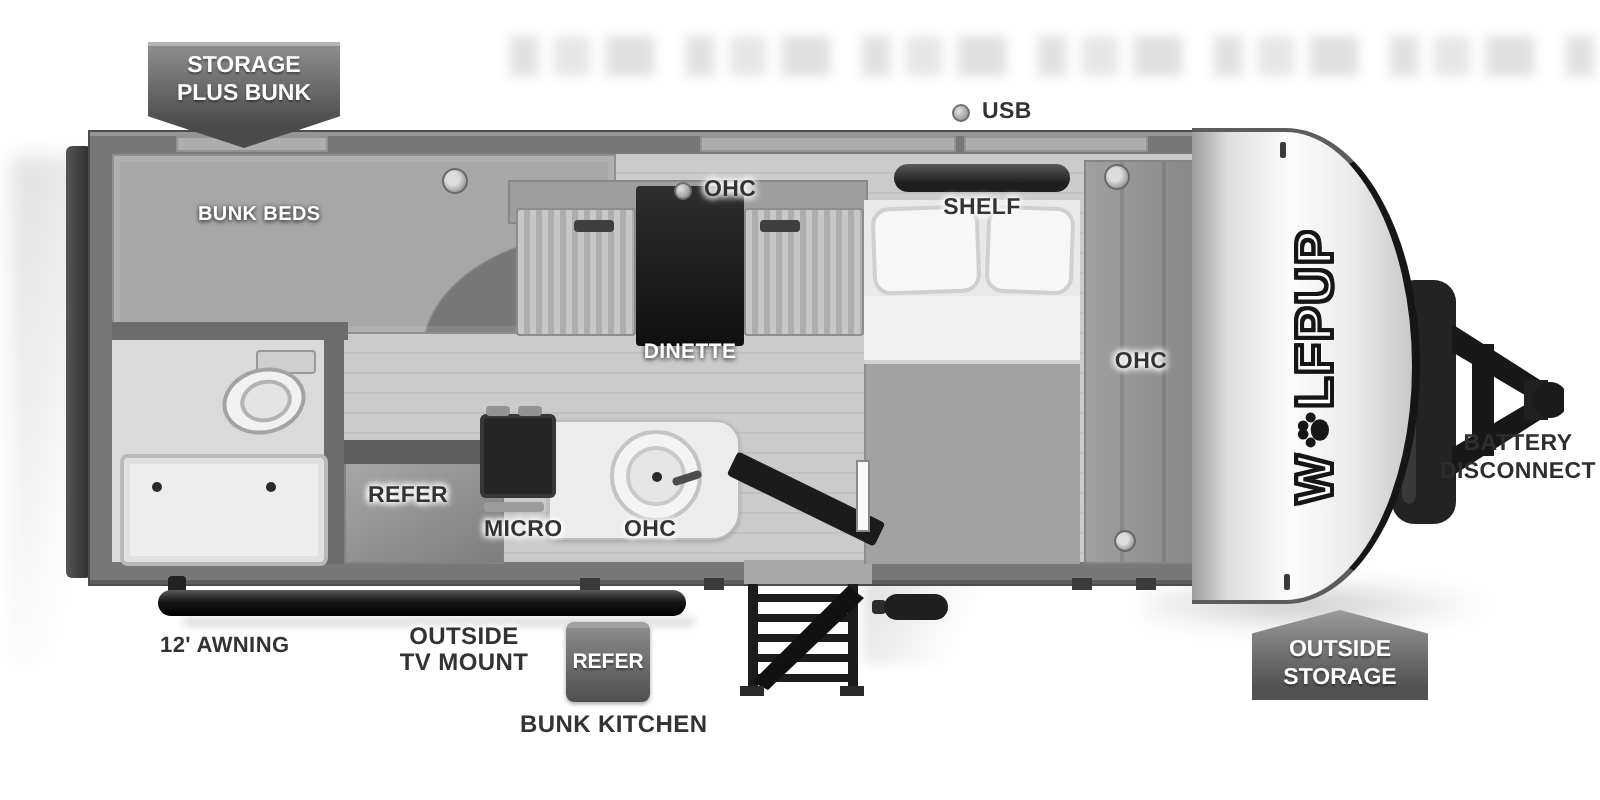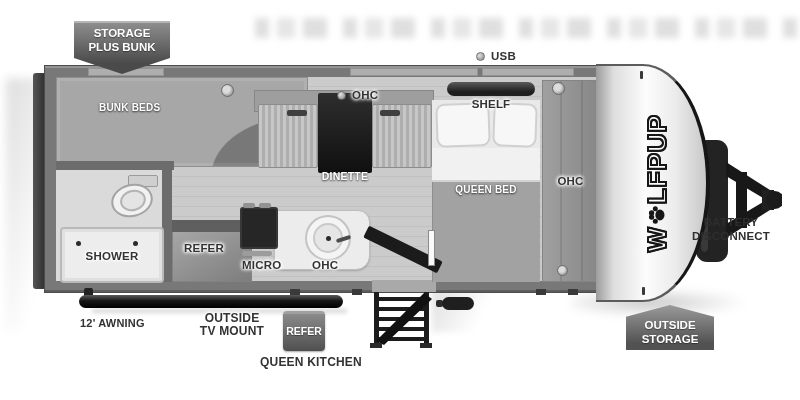--- a/index.html
+++ b/index.html
@@ -106,21 +106,21 @@
       background:linear-gradient(90deg,#9c9c9c 0,#dedede 16%,#fcfcfc 45%,#ececec 72%,#c8c8c8 100%);
       border-radius:0 68px 68px 0 / 0 120px 120px 0;
       border-top:2px solid #5c5c5c;border-bottom:2px solid #5c5c5c;border-right:4px solid #161616;}
   .marker-light{position:absolute;width:3px;height:8px;background:#3a3a3a;border-radius:1px;z-index:6;}
   #brand-logo{left:577px;top:164px;width:160px;height:38px;z-index:7;display:flex;align-items:center;
       justify-content:center;gap:1px;transform:rotate(-90deg);}
   #brand-logo span{font-size:26px;font-weight:800;letter-spacing:1px;color:#fff;
       -webkit-text-stroke:2px #161616;
       text-shadow:-1px -1px 0 #161616,1px -1px 0 #161616,-1px 1px 0 #161616,1px 1px 0 #161616;}
   #hitch{left:694px;top:128px;width:88px;height:144px;z-index:1;}
-  #battery-label{left:690px;top:216px;width:82px;font-weight:bold;font-size:11.5px;line-height:1.18;
+  #battery-label{left:718px;top:216px;width:82px;font-weight:bold;font-size:11.5px;line-height:1.18;
       color:#2e2e2e;text-align:center;z-index:8;position:absolute;letter-spacing:.2px;}
 
   
   #awning-tube{left:79px;top:295px;width:264px;height:13px;border-radius:7px;z-index:3;
       background:linear-gradient(180deg,#5a5a5a 0,#161616 45%,#000 100%);}
   #awning-bracket{left:84px;top:288px;width:9px;height:9px;background:#222;border-radius:2px;z-index:3;}
   #awning-shadow{left:92px;top:309px;width:255px;height:4px;background:rgba(0,0,0,.16);filter:blur(2px);z-index:2;}
   #steps{left:368px;top:285px;width:72px;height:64px;z-index:3;}
   #outside-speaker{left:442px;top:297px;width:32px;height:13px;border-radius:7px;background:#1f1f1f;z-index:3;}
   #outside-speaker-stub{left:436px;top:300px;width:7px;height:7px;background:#2c2c2c;border-radius:2px;z-index:3;}
@@ -159,21 +159,20 @@
 
   <div class="abs" id="bath-floor"></div>
   <div class="abs" id="bath-wall-h"></div>
   <div class="abs" id="bath-wall-v"></div>
   <div class="abs" id="toilet-tank"></div>
   <div class="abs" id="toilet-bowl"></div>
   <div class="abs" id="toilet-seat"></div>
   <div class="abs" id="tub"></div>
   <div class="tub-dot" style="left:76px;top:241px;"></div>
   <div class="tub-dot" style="left:133px;top:241px;"></div>
-  <div class="flabel ctr" style="left:62px;top:250px;width:100px;">SHOWER</div>
 
   <div class="abs" id="refer-box"></div>
   <div class="abs" id="refer-top"></div>
   <div class="flabel" style="left:184px;top:242px;">REFER</div>
   <div class="abs" id="counter"></div>
   <div class="abs" id="stove"></div>
   <div class="knob" style="left:243px;top:203px;"></div>
   <div class="knob" style="left:259px;top:203px;"></div>
   <div class="handle" style="left:287px;top:110px;width:20px;height:6px;"></div>
   <div class="handle" style="left:380px;top:110px;width:20px;height:6px;"></div>
@@ -197,21 +196,20 @@
   <div class="dot" style="left:337px;top:91px;"></div>
   <div class="flabel" style="left:352px;top:89px;">OHC</div>
 
   <div class="abs" id="bed-base"></div>
   <div class="abs" id="bed-head"></div>
   <div class="abs" id="bed-sheet"></div>
   <div class="pillow" style="left:436px;width:54px;transform:rotate(-2deg);"></div>
   <div class="pillow" style="left:493px;width:44px;transform:rotate(2deg);"></div>
   <div class="abs" id="shelf-bar"></div>
   <div class="flabel ctr" style="left:447px;top:98px;width:88px;">SHELF</div>
-  <div class="wlabel ctr" style="left:432px;top:184px;width:108px;">QUEEN BED</div>
 
   <div class="abs" id="wardrobe"></div>
   <div class="speaker" style="left:552px;top:82px;"></div>
   <div class="speaker" style="left:557px;top:265px;width:11px;height:11px;"></div>
   <div class="flabel ctr" style="left:542px;top:175px;width:57px;">OHC</div>
 
   <div class="dot" style="left:476px;top:52px;"></div>
   <div class="flabel" style="left:491px;top:50px;text-align:right;">USB</div>
 
   <div class="abs" id="hitch">
@@ -277,15 +275,15 @@
     <div>STORAGE</div>
   </div>
   <div class="badge" id="badge-refer">
     <div>REFER</div>
   </div>
   <div class="flabel" style="left:80px;top:317px;font-size:11px;">12' AWNING</div>
   <div class="flabel ctr" style="left:196px;top:312px;width:72px;font-size:12px;">
     <div>OUTSIDE</div>
     <div>TV MOUNT</div>
   </div>
-  <div class="flabel ctr" style="left:260px;top:356px;width:88px;font-size:12px;">QUEEN KITCHEN</div>
+  <div class="flabel ctr" style="left:260px;top:356px;width:88px;font-size:12px;">BUNK KITCHEN</div>
 
 </div>
 
 </body></html>

